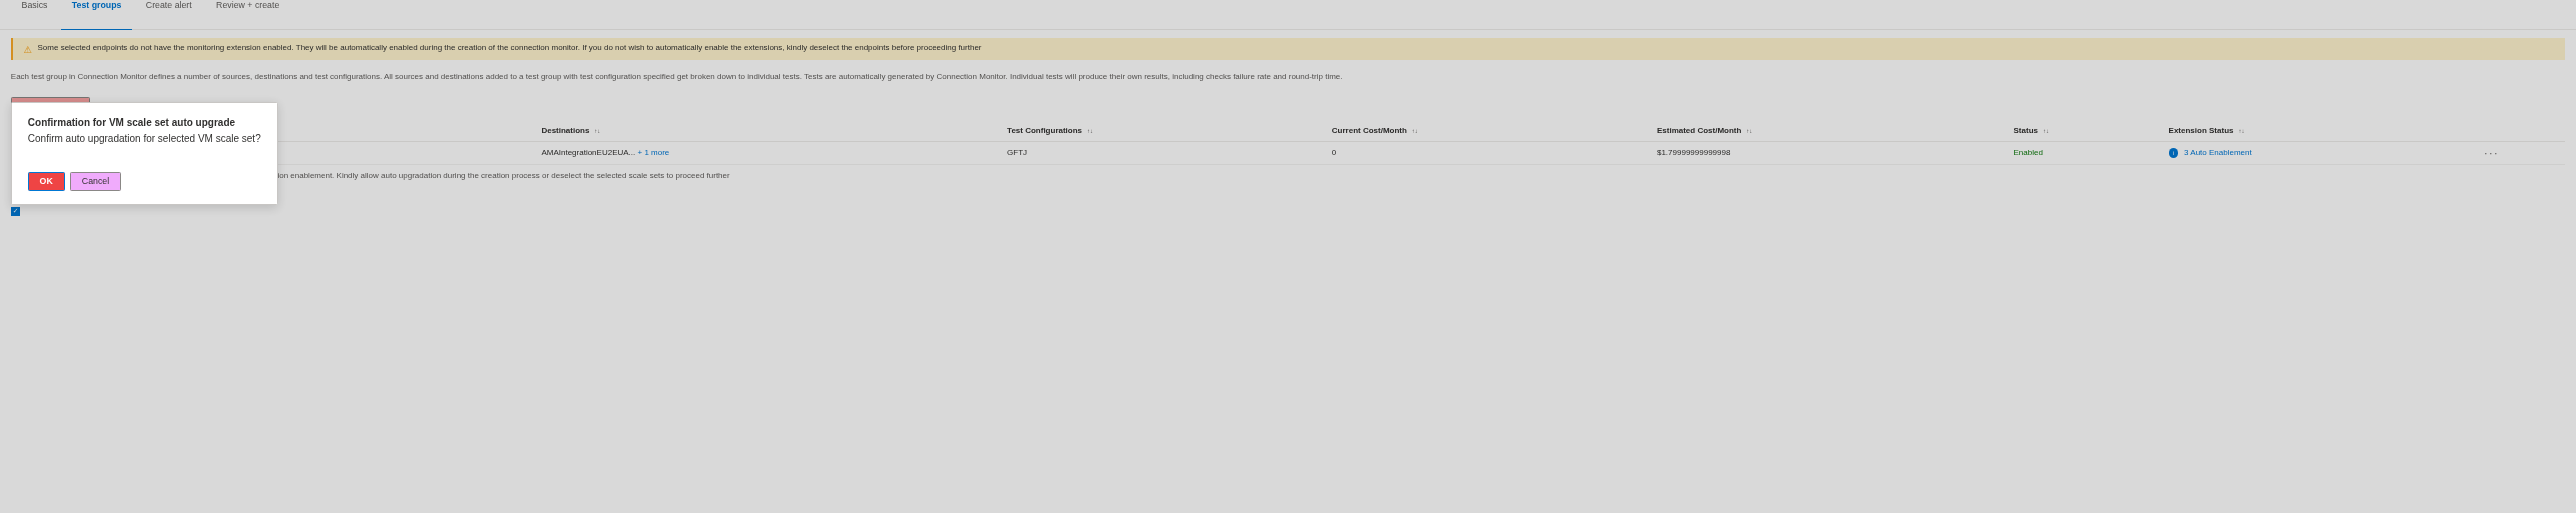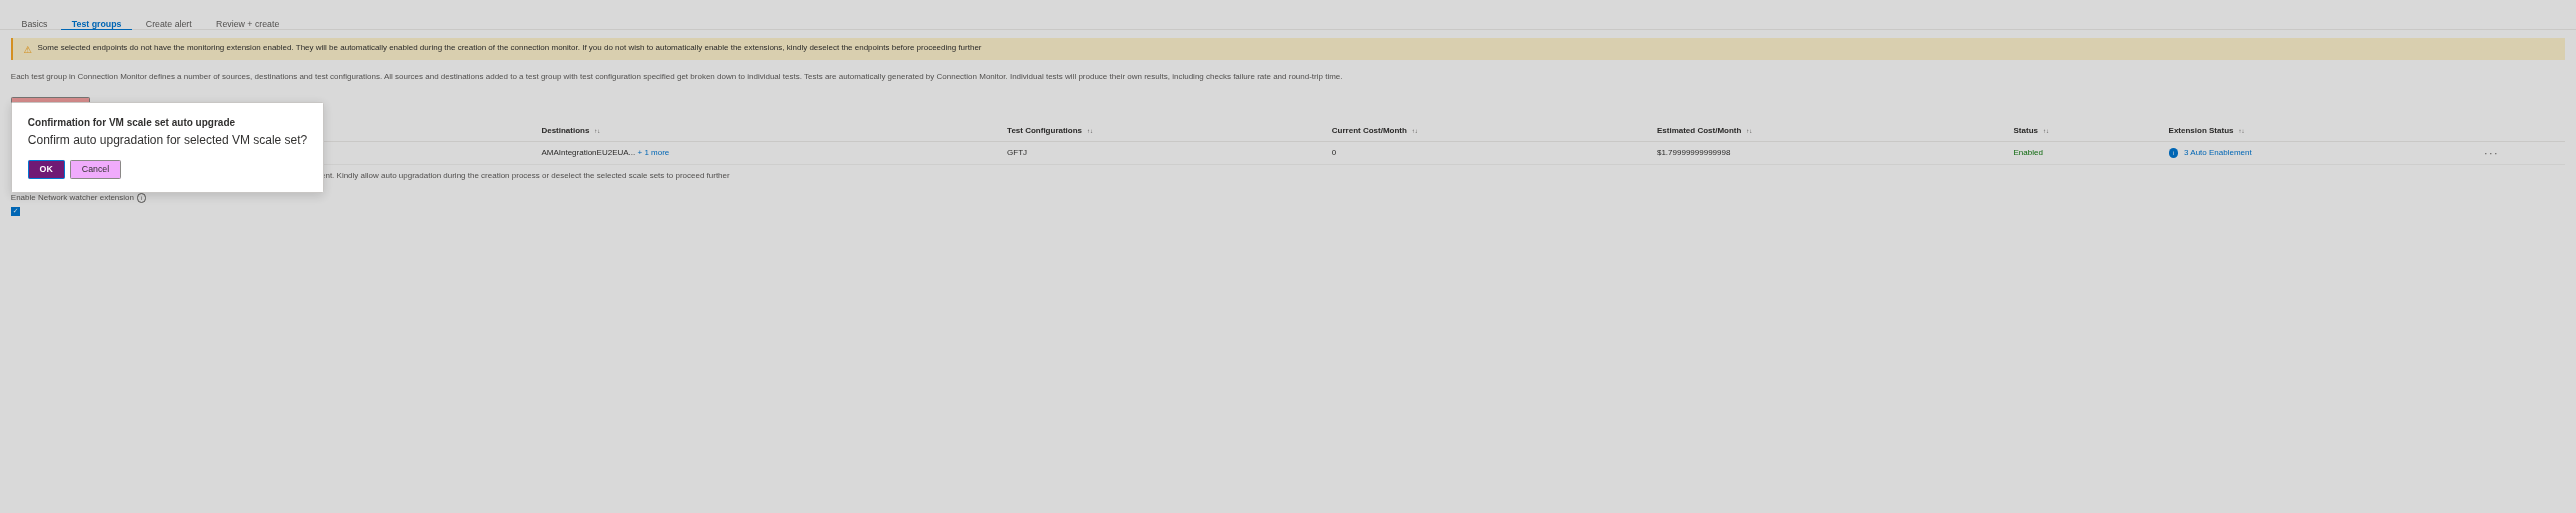--- a/index.html
+++ b/index.html
@@ -1,20 +1,20 @@
 <!DOCTYPE html>
 <html style="font-size:10.8px"><head>
   <meta charset="utf-8">
   <style>
     * { box-sizing: border-box; margin: 0; padding: 0; }
     body { font-family: 'Segoe UI', sans-serif; font-size: 8.8px; color: #323130; background: #fff; }
 
     
     .nav-tabs { display: flex; align-items: center; padding: 0 10.8px; border-bottom: 0.7px solid #edebe9; height: 30px; }
-    .nav-tab { padding: 0 10.8px; height: 30px; display: flex; align-items: flex-end; cursor: pointer; font-size: 8.8px; color: #605e5c; border-bottom: 1.4px solid transparent; margin-right: 2.7px; }
+    .nav-tab { padding: 0 10.8px; height: 30px; display: flex; align-items: flex-start; cursor: pointer; font-size: 8.8px; color: #605e5c; border-bottom: 1.4px solid transparent; margin-right: 2.7px; }
     .nav-tab.active { color: #0078d4; border-bottom-color: #0078d4; font-weight: 600; }
 
     
     .warning-banner {
       background: #fff4ce;
       border-left: 2px solid #f9a825;
       padding: 5.4px 10.8px;
       margin: 8px 10.8px;
       font-size: 8px;
       color: #323130;
@@ -82,24 +82,24 @@
       border: 0.7px solid #c8c6c4;
       box-shadow: 0 2.7px 10.8px rgba(0,0,0,0.15);
       padding: 13.5px 16px;
       min-width: 189px;
       position: absolute;
       top: 102px;
       left: 10.8px;
       border-radius: 1.4px;
     }
     .modal-title { font-size: 10px; font-weight: 600; color: #323130; margin-bottom: 5.4px; }
-    .modal-body { font-size: 12px; color: #323130; margin-bottom: 13px; }
+    .modal-body { font-size: 10px; color: #323130; margin-bottom: 28px; }
     .modal-buttons { display: flex; gap: 5.4px; }
     .btn-primary {
-      background: #701a75;
+      background: #ef4444;
       color: #fff;
       border: 0.7px solid #0078d4;
       padding: 3.4px 10.8px;
       font-size: 8.8px;
       cursor: pointer;
       border-radius: 1.4px;
       font-weight: 600;
     }
     .btn-cancel {
       background: #f0abfc;

